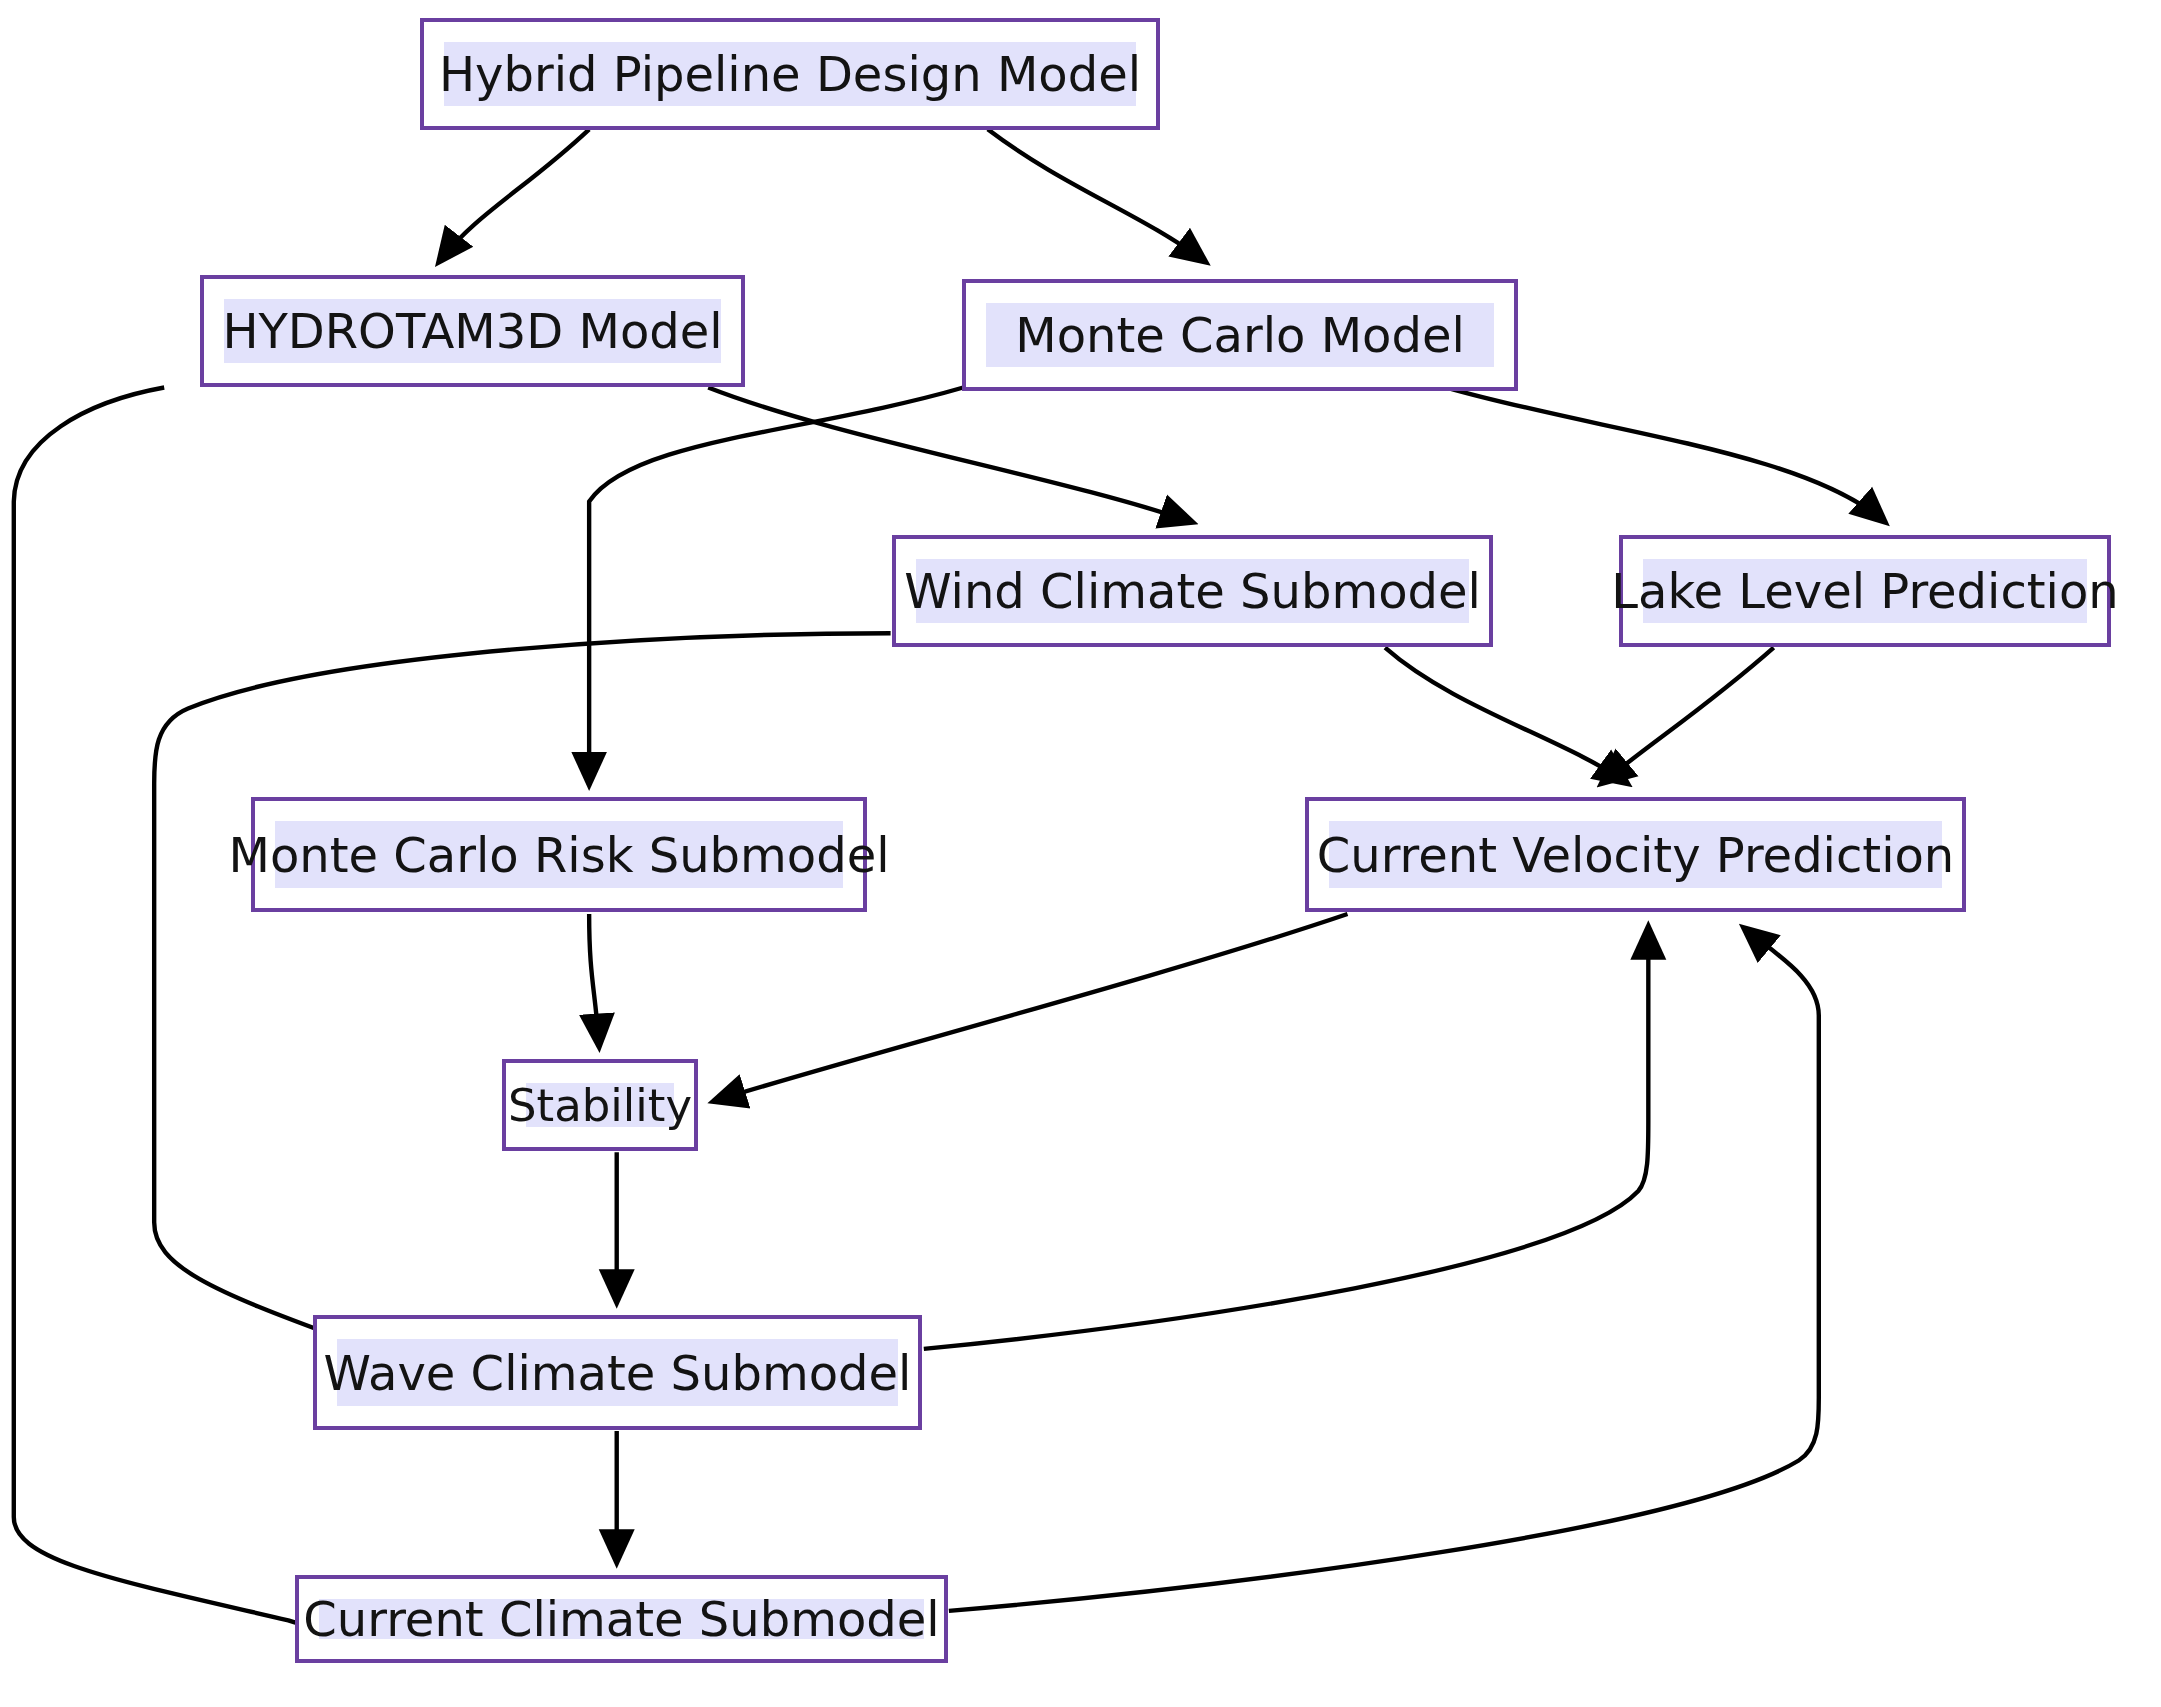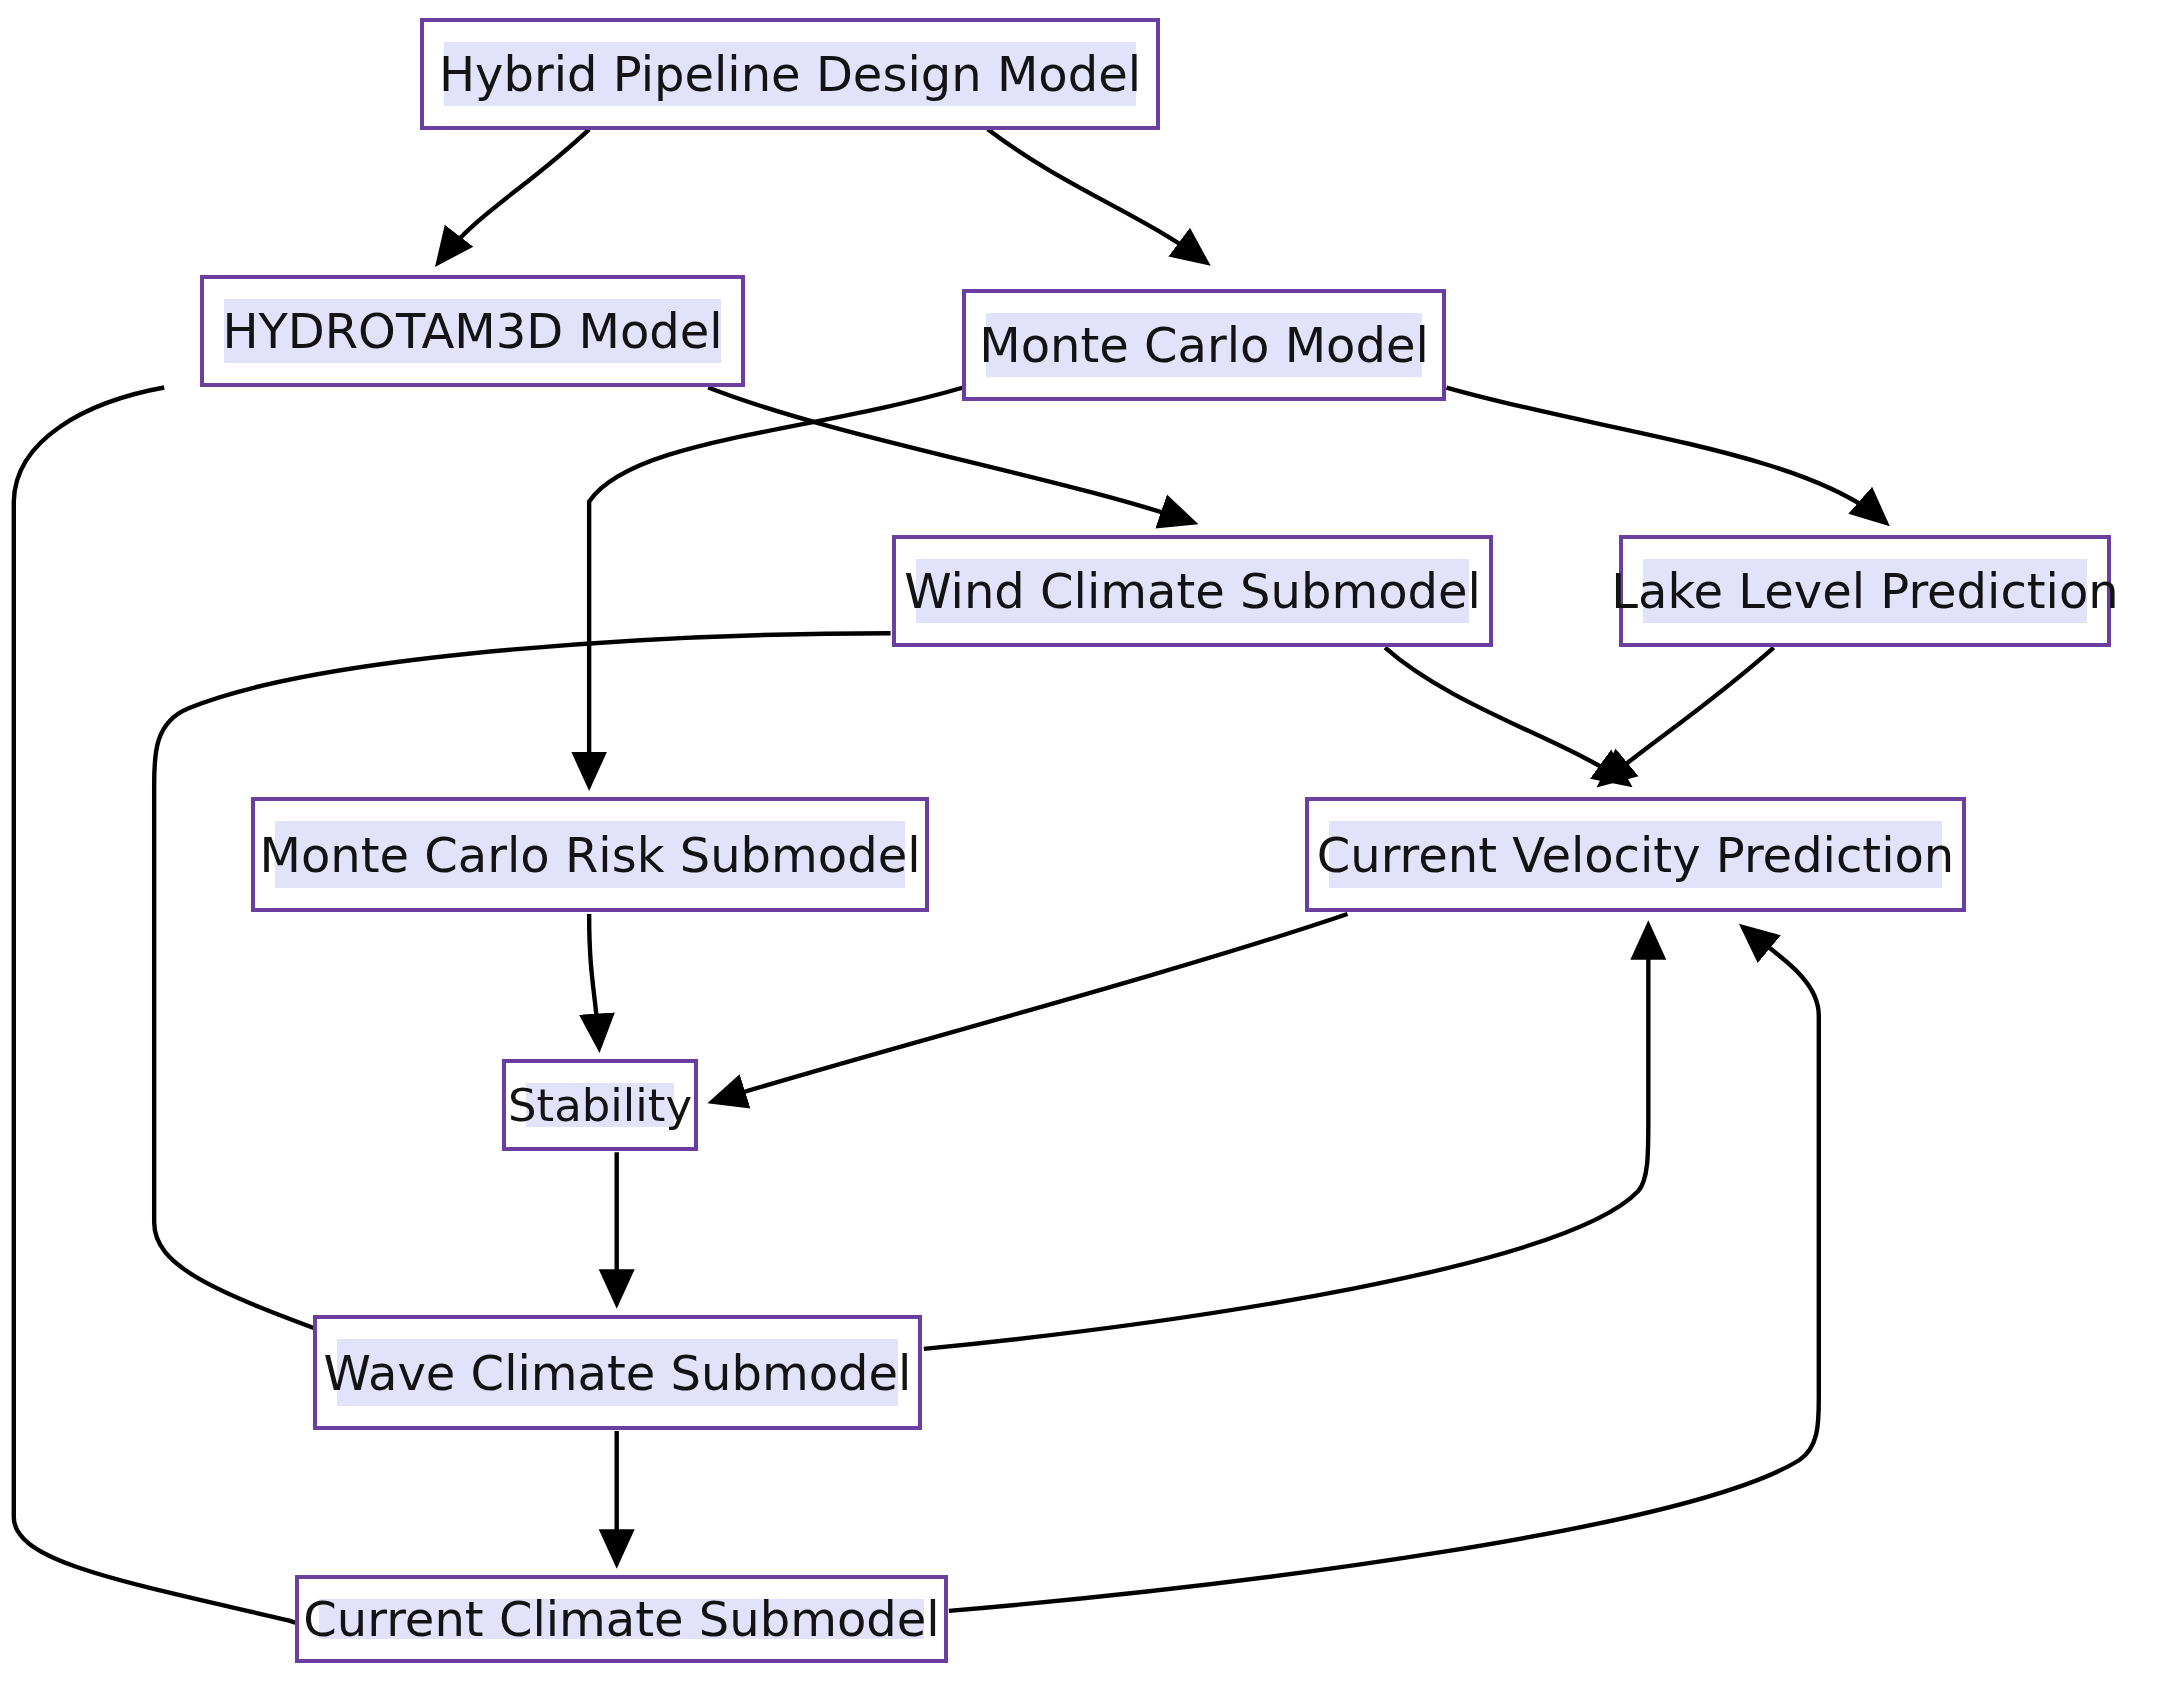--- a/index.html
+++ b/index.html
@@ -115,39 +115,39 @@
       <span class="node-label">Hybrid Pipeline Design Model</span>
     </div>
   </div>
 
   <div class="node-box" style="left:164px; top:275px; width:545px; height:112px;margin-left:36px;">
     <div class="node-inner">
       <span class="node-label">HYDROTAM3D Model</span>
     </div>
   </div>
 
-  <div class="node-box" style="left:962px; top:289px; width:484px; height:112px;">
+  <div class="node-box" style="left:962px; top:279px; width:556px; height:112px;">
     <div class="node-inner">
       <span class="node-label">Monte Carlo Model</span>
     </div>
   </div>
 
   <div class="node-box" style="left:892px; top:535px; width:601px; height:112px;">
     <div class="node-inner">
       <span class="node-label">Wind Climate Submodel</span>
     </div>
   </div>
 
   <div class="node-box" style="left:1619px; top:535px; width:492px; height:112px;">
     <div class="node-inner">
       <span class="node-label">Lake Level Prediction</span>
     </div>
   </div>
 
-  <div class="node-box" style="left:251px; top:797px; width:678px; height:115px;">
+  <div class="node-box" style="left:251px; top:797px; width:616px; height:115px;">
     <div class="node-inner">
       <span class="node-label">Monte Carlo Risk Submodel</span>
     </div>
   </div>
 
   <div class="node-box" style="left:1305px; top:797px; width:661px; height:115px;">
     <div class="node-inner">
       <span class="node-label">Current Velocity Prediction</span>
     </div>
   </div>

